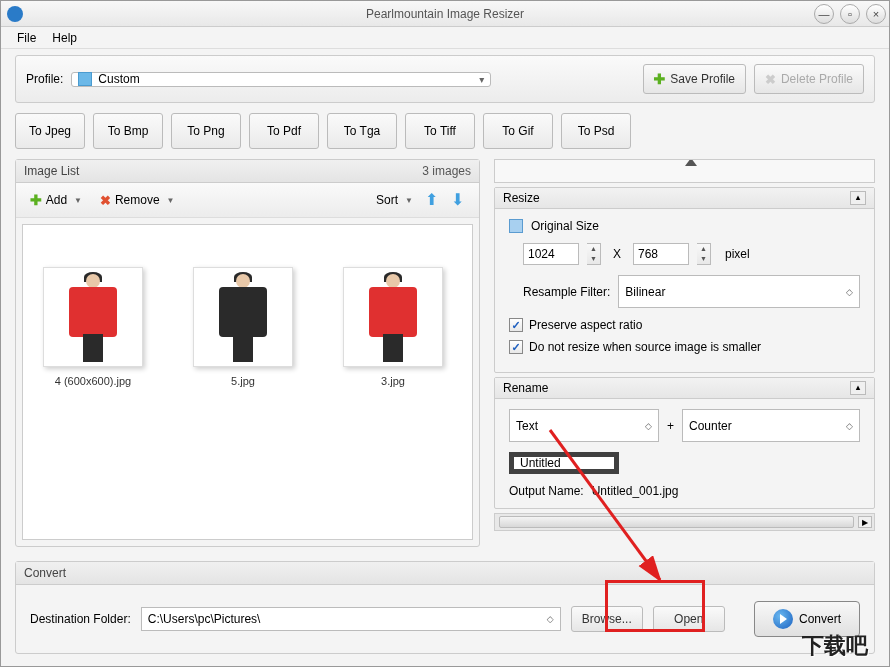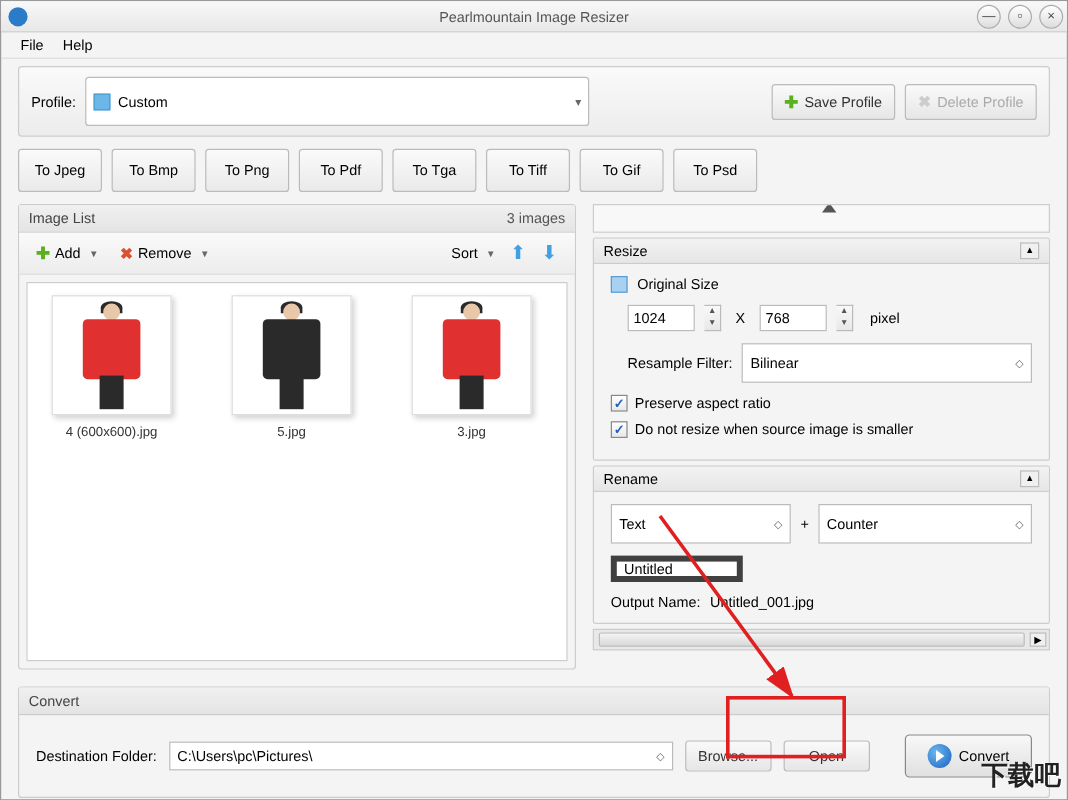--- a/index.html
+++ b/index.html
@@ -7,21 +7,21 @@
 .window { width: 890px; height: 667px; background: #f4f4f4; border: 1px solid #999; }
 .titlebar { height: 26px; background: linear-gradient(#f8f8f8,#e8e8e8); display: flex; align-items: center; border-bottom: 1px solid #ccc; position: relative; }
 .app-icon { width: 16px; height: 16px; margin: 0 6px; border-radius: 50%; background: #2a7bc8; display: inline-block; }
 .title-text { position: absolute; left: 50%; transform: translateX(-50%); color: #555; }
 .win-btns { margin-left: auto; display: flex; }
 .win-btn { width: 20px; height: 20px; border-radius: 50%; border: 1px solid #aaa; background: linear-gradient(#fff,#ddd); margin: 0 3px; display: flex; align-items: center; justify-content: center; font-size: 11px; color: #444; cursor: pointer; }
 .menubar { height: 22px; display: flex; align-items: center; padding: 0 8px; border-bottom: 1px solid #ddd; }
 .menu-item { padding: 2px 8px; cursor: pointer; }
 .content { padding: 6px 14px; }
 .profile-row { background: linear-gradient(#fafafa,#ececec); border: 1px solid #ccc; border-radius: 3px; padding: 8px 10px; display: flex; align-items: center; gap: 8px; margin-bottom: 10px; }
-.profile-select { flex: 0 0 420px; height: 41px; border: 1px solid #bbb; border-radius: 3px; background: #fff; display: flex; align-items: center; padding: 0 6px; position: relative; }
+.profile-select { flex: 0 0 420px; height: 15px; border: 1px solid #bbb; border-radius: 3px; background: #fff; display: flex; align-items: center; padding: 0 6px; position: relative; }
 .profile-select .doc-icon { width: 14px; height: 14px; background: #6bb8e8; border: 1px solid #4a9bd0; margin-right: 6px; }
 .profile-select .caret { margin-left: auto; font-size: 10px; color: #666; }
 .btn { height: 30px; padding: 0 10px; border: 1px solid #bbb; border-radius: 3px; background: linear-gradient(#fafafa,#e6e6e6); display: inline-flex; align-items: center; gap: 5px; cursor: pointer; color: #333; }
 .btn.disabled { color: #aaa; cursor: default; }
 .plus-ico { color: #5bb020; font-weight: bold; font-size: 14px; }
 .x-ico { color: #e05030; font-weight: bold; font-size: 13px; }
 .x-ico.disabled { color: #ccc; }
 .format-row { display: flex; gap: 8px; margin-bottom: 10px; }
 .format-btn { width: 70px; height: 36px; border: 1px solid #bbb; border-radius: 3px; background: linear-gradient(#fafafa,#eaeaea); display: flex; align-items: center; justify-content: center; cursor: pointer; }
 .main-row { display: flex; gap: 14px; }
@@ -29,21 +29,21 @@
 .panel-header { display: flex; align-items: center; padding: 4px 8px; background: linear-gradient(#f0f0f0,#e4e4e4); border-bottom: 1px solid #ccc; }
 .panel-title { font-weight: normal; color: #444; }
 .panel-right { margin-left: auto; color: #555; }
 .toolbar { display: flex; align-items: center; padding: 6px 8px; gap: 6px; background: linear-gradient(#fafafa,#ececec); border-bottom: 1px solid #ddd; }
 .tool-btn { display: flex; align-items: center; gap: 4px; padding: 3px 6px; cursor: pointer; }
 .drop-caret { font-size: 8px; color: #666; margin-left: 3px; }
 .arrow-btn { width: 20px; height: 20px; font-size: 16px; cursor: pointer; }
 .up-arrow { color: #40a0e0; }
 .down-arrow { color: #40a0e0; }
 .thumb-area { background: #fff; border: 1px solid #ccc; margin: 6px; height: 316px; padding: 10px; display: flex; gap: 30px; align-items: flex-start; }
-.thumb-item { text-align: center; width: 120px; }
+.thumb-item { text-align: center; width: 120px; margin-top: 32px; }
 .thumb-img { width: 100px; height: 100px; border: 1px solid #ddd; box-shadow: 2px 2px 5px rgba(0,0,0,0.2); margin: 0 auto 8px; background: #fff; display: flex; align-items: center; justify-content: center; }
 .model { width: 60px; height: 90px; position: relative; }
 .model-head { width: 14px; height: 14px; border-radius: 50%; background: #e8c8a8; position: absolute; top: 2px; left: 50%; transform: translateX(-50%); }
 .model-hair { width: 18px; height: 10px; border-radius: 50% 50% 0 0; background: #2a2a2a; position: absolute; top: 0; left: 50%; transform: translateX(-50%); }
 .model-body { width: 48px; height: 50px; position: absolute; top: 15px; left: 50%; transform: translateX(-50%); border-radius: 4px; }
 .model-legs { width: 20px; height: 28px; background: #2a2a2a; position: absolute; bottom: 0; left: 50%; transform: translateX(-50%); }
 .red-shirt { background: #e03030; }
 .black-shirt { background: #2a2a2a; }
 .thumb-label { font-size: 11px; color: #333; }
 .right-panel { flex: 1; display: flex; flex-direction: column; gap: 0; }
@@ -70,21 +70,21 @@
 .scroll-arrow { position: absolute; right: 2px; top: 2px; width: 14px; height: 12px; border: 1px solid #bbb; background: #f0f0f0; font-size: 8px; text-align: center; line-height: 11px; }
 .convert-panel { margin-top: 14px; border: 1px solid #ccc; border-radius: 3px; background: #f4f4f4; }
 .convert-body { padding: 16px 14px; display: flex; align-items: center; gap: 10px; }
 .dest-input { flex: 0 0 420px; height: 24px; border: 1px solid #bbb; background: #fff; display: flex; align-items: center; padding: 0 6px; text-align: center; }
 .dest-input .caret { margin-left: auto; font-size: 9px; color: #666; }
 .convert-btn { width: 106px; height: 36px; border: 1px solid #888; border-radius: 4px; background: linear-gradient(#f8f8f8,#e0e0e0); display: flex; align-items: center; justify-content: center; gap: 6px; font-size: 14px; cursor: pointer; }
 .play-ico { width: 20px; height: 20px; border-radius: 50%; background: radial-gradient(circle at 35% 35%, #6ab8f0, #1a60c0); position: relative; }
 .play-ico::after { content: ""; position: absolute; left: 7px; top: 5px; border-left: 7px solid #fff; border-top: 5px solid transparent; border-bottom: 5px solid transparent; }
 .highlight-box { position: absolute; border: 3px solid #e02020; pointer-events: none; }
 .annotation-arrow { position: absolute; pointer-events: none; }
-.watermark { position: absolute; right: 6px; bottom: 6px; color: #222; font-weight: bold; font-size: 22px; text-shadow: 1px 1px 0 #fff; }
+.watermark { position: absolute; right: 22px; bottom: 6px; color: #222; font-weight: bold; font-size: 22px; text-shadow: 1px 1px 0 #fff; }
 </style>
 </head>
 <body>
 
 <div class="window">
   <div class="titlebar">
     <span class="app-icon"></span>
     <span class="title-text">Pearlmountain Image Resizer</span>
     <div class="win-btns">
       <div class="win-btn">—</div>

